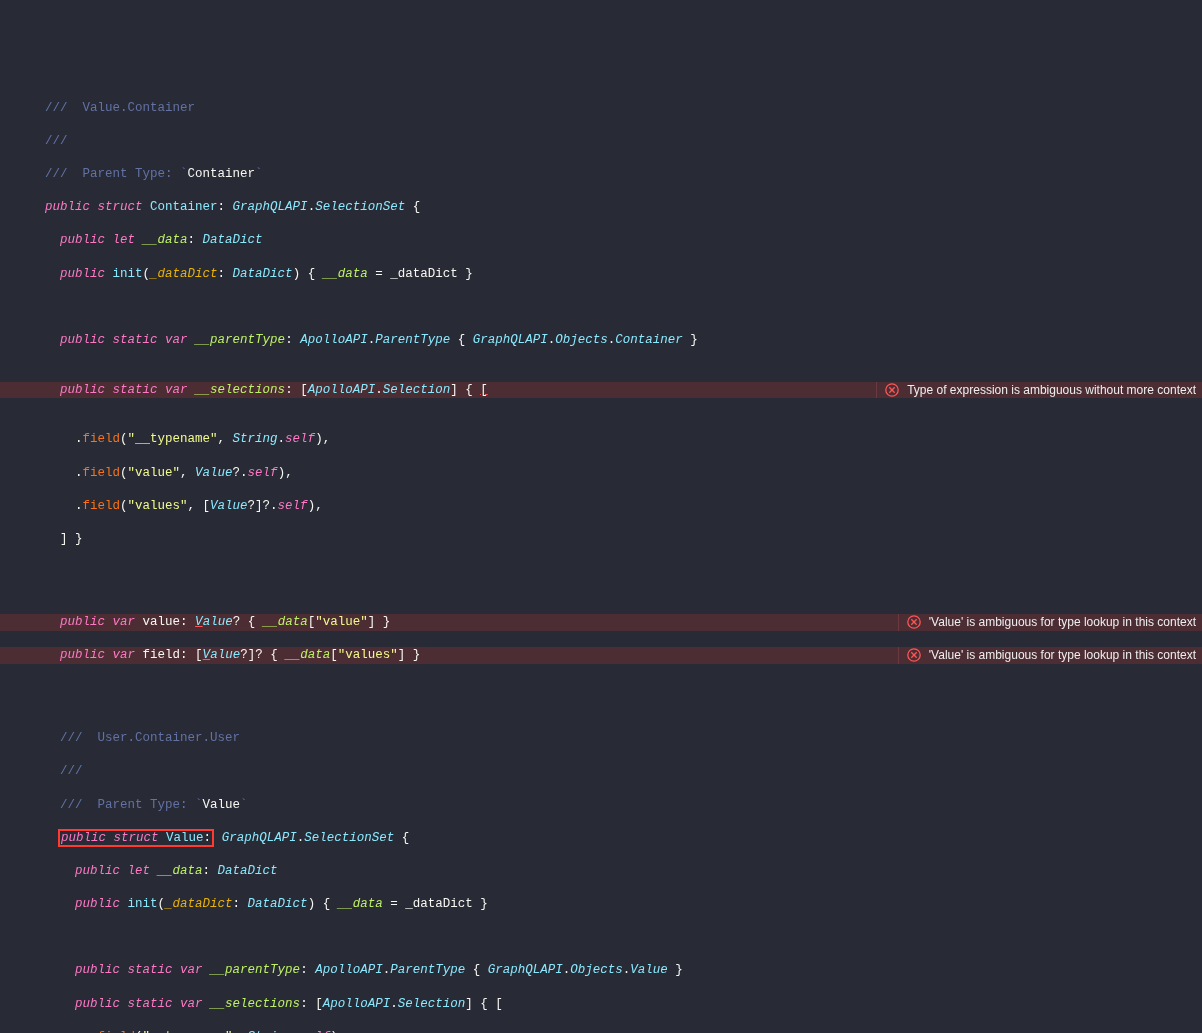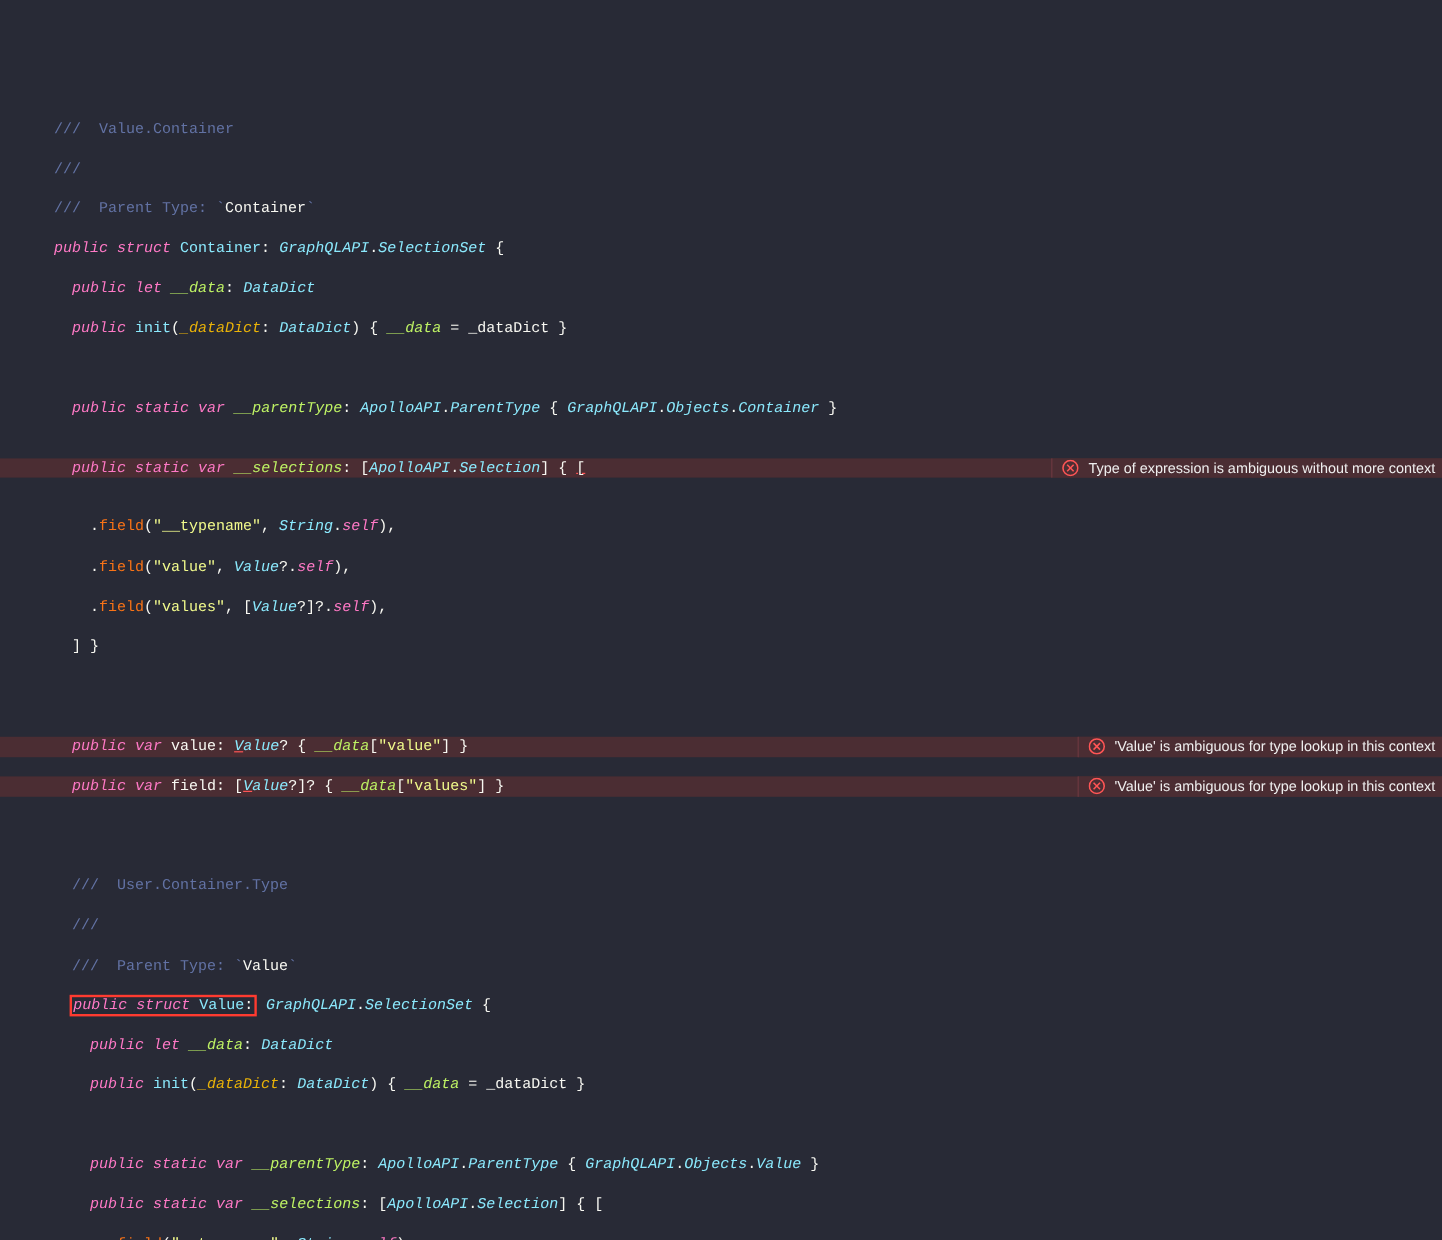--- a/index.html
+++ b/index.html
@@ -115,21 +115,21 @@
           <circle cx="7" cy="7" r="6.2" fill="none" stroke="#ff5555" stroke-width="1.3"></circle>
           <line x1="4.3" y1="4.3" x2="9.7" y2="9.7" stroke="#ff5555" stroke-width="1.3"></line>
           <line x1="9.7" y1="4.3" x2="4.3" y2="9.7" stroke="#ff5555" stroke-width="1.3"></line>
         </svg>
     </span>
     <span>'Value' is ambiguous for type lookup in this context</span>
   </span>
 </div>
 
 <div class="line"><span class="code"> </span></div>
-<div class="line"><span class="code">        <span class="c-com">///</span><span class="c-com">  User.Container.Type</span></span></div>
+<div class="line"><span class="code">        <span class="c-com">///</span><span class="c-com">  User.Container.User</span></span></div>
 <div class="line"><span class="code">        <span class="c-com">///</span></span></div>
 <div class="line"><span class="code">        <span class="c-com">///</span><span class="c-com">  Parent Type: `</span><span class="c-white">Value</span><span class="c-com">`</span></span></div>
 <div class="line"><span class="code">        <span class="redbox"><span class="c-kw">public</span> <span class="c-kw">struct</span> <span class="c-type">Value</span>:</span> <span class="c-typei">GraphQLAPI</span>.<span class="c-typei">SelectionSet</span> {</span></div>
 <div class="line"><span class="code">          <span class="c-kw">public</span> <span class="c-kw">let</span> <span class="c-prop">__data</span>: <span class="c-typei">DataDict</span></span></div>
 <div class="line"><span class="code">          <span class="c-kw">public</span> <span class="c-type">init</span>(<span class="c-param">_dataDict</span>: <span class="c-typei">DataDict</span>) { <span class="c-prop">__data</span> = _dataDict }</span></div>
 <div class="line"><span class="code"> </span></div>
 <div class="line"><span class="code">          <span class="c-kw">public</span> <span class="c-kw">static</span> <span class="c-kw">var</span> <span class="c-prop">__parentType</span>: <span class="c-typei">ApolloAPI</span>.<span class="c-typei">ParentType</span> { <span class="c-typei">GraphQLAPI</span>.<span class="c-typei">Objects</span>.<span class="c-typei">Value</span> }</span></div>
 <div class="line"><span class="code">          <span class="c-kw">public</span> <span class="c-kw">static</span> <span class="c-kw">var</span> <span class="c-prop">__selections</span>: [<span class="c-typei">ApolloAPI</span>.<span class="c-typei">Selection</span>] { [</span></div>
 <div class="line"><span class="code">            .<span class="c-func">field</span>(<span class="c-str">"__typename"</span>, <span class="c-typei">String</span>.<span class="c-kw">self</span>),</span></div>
 

